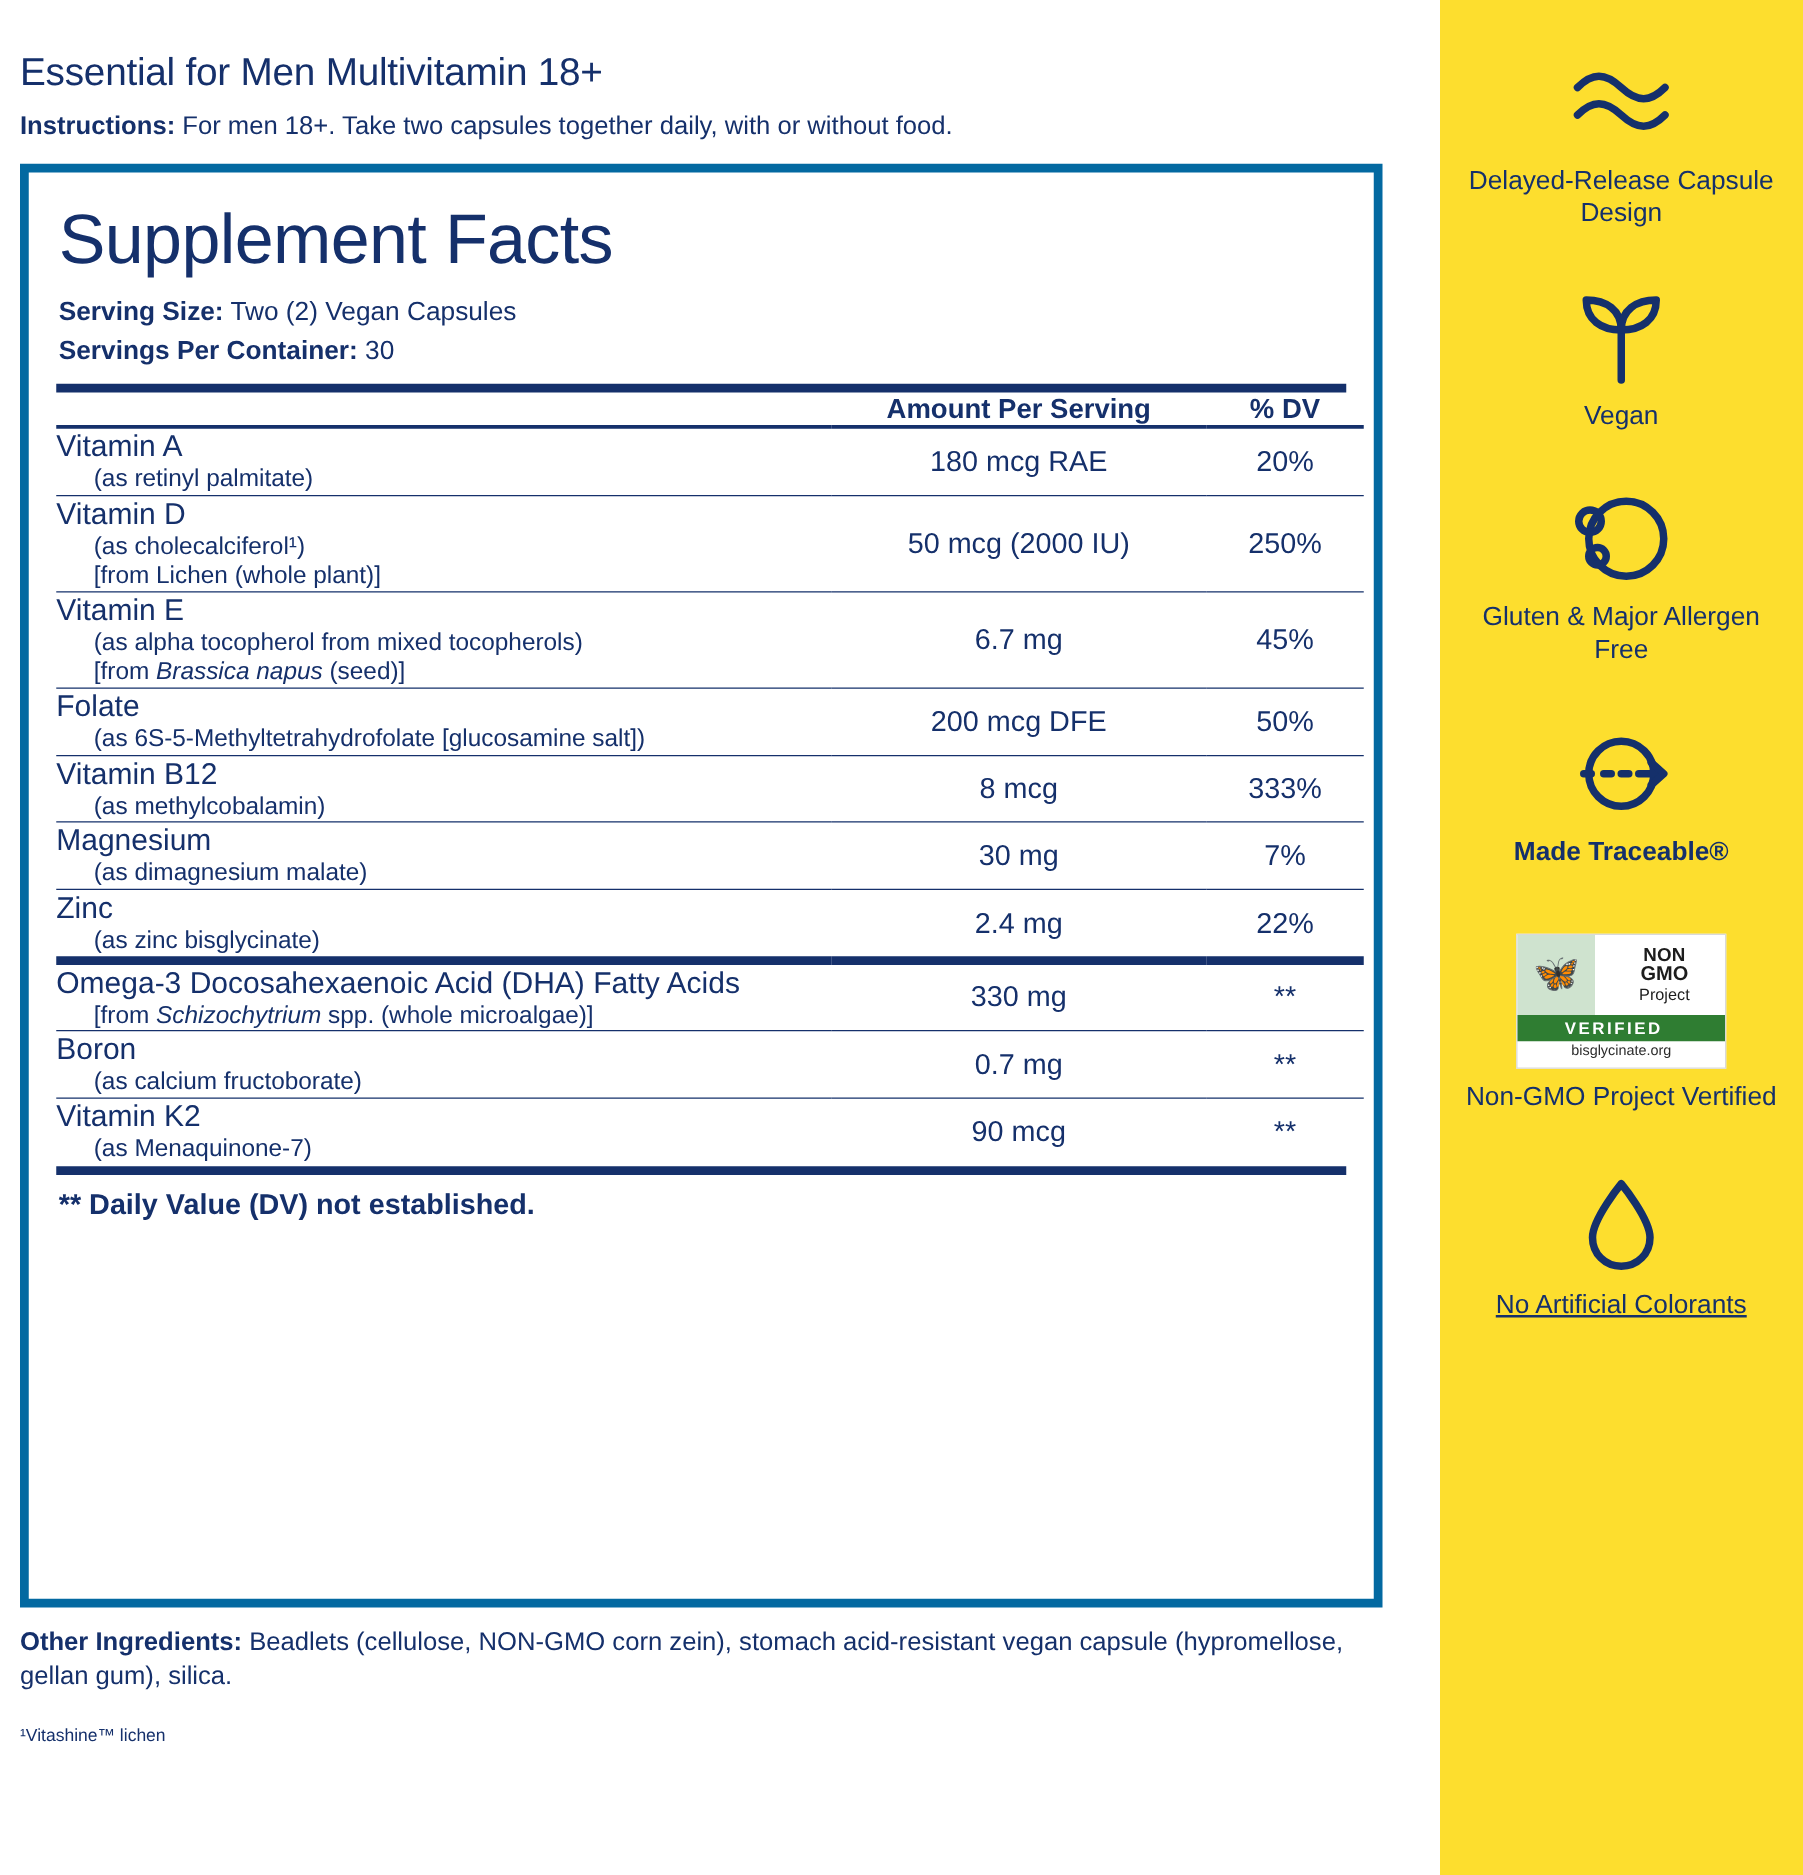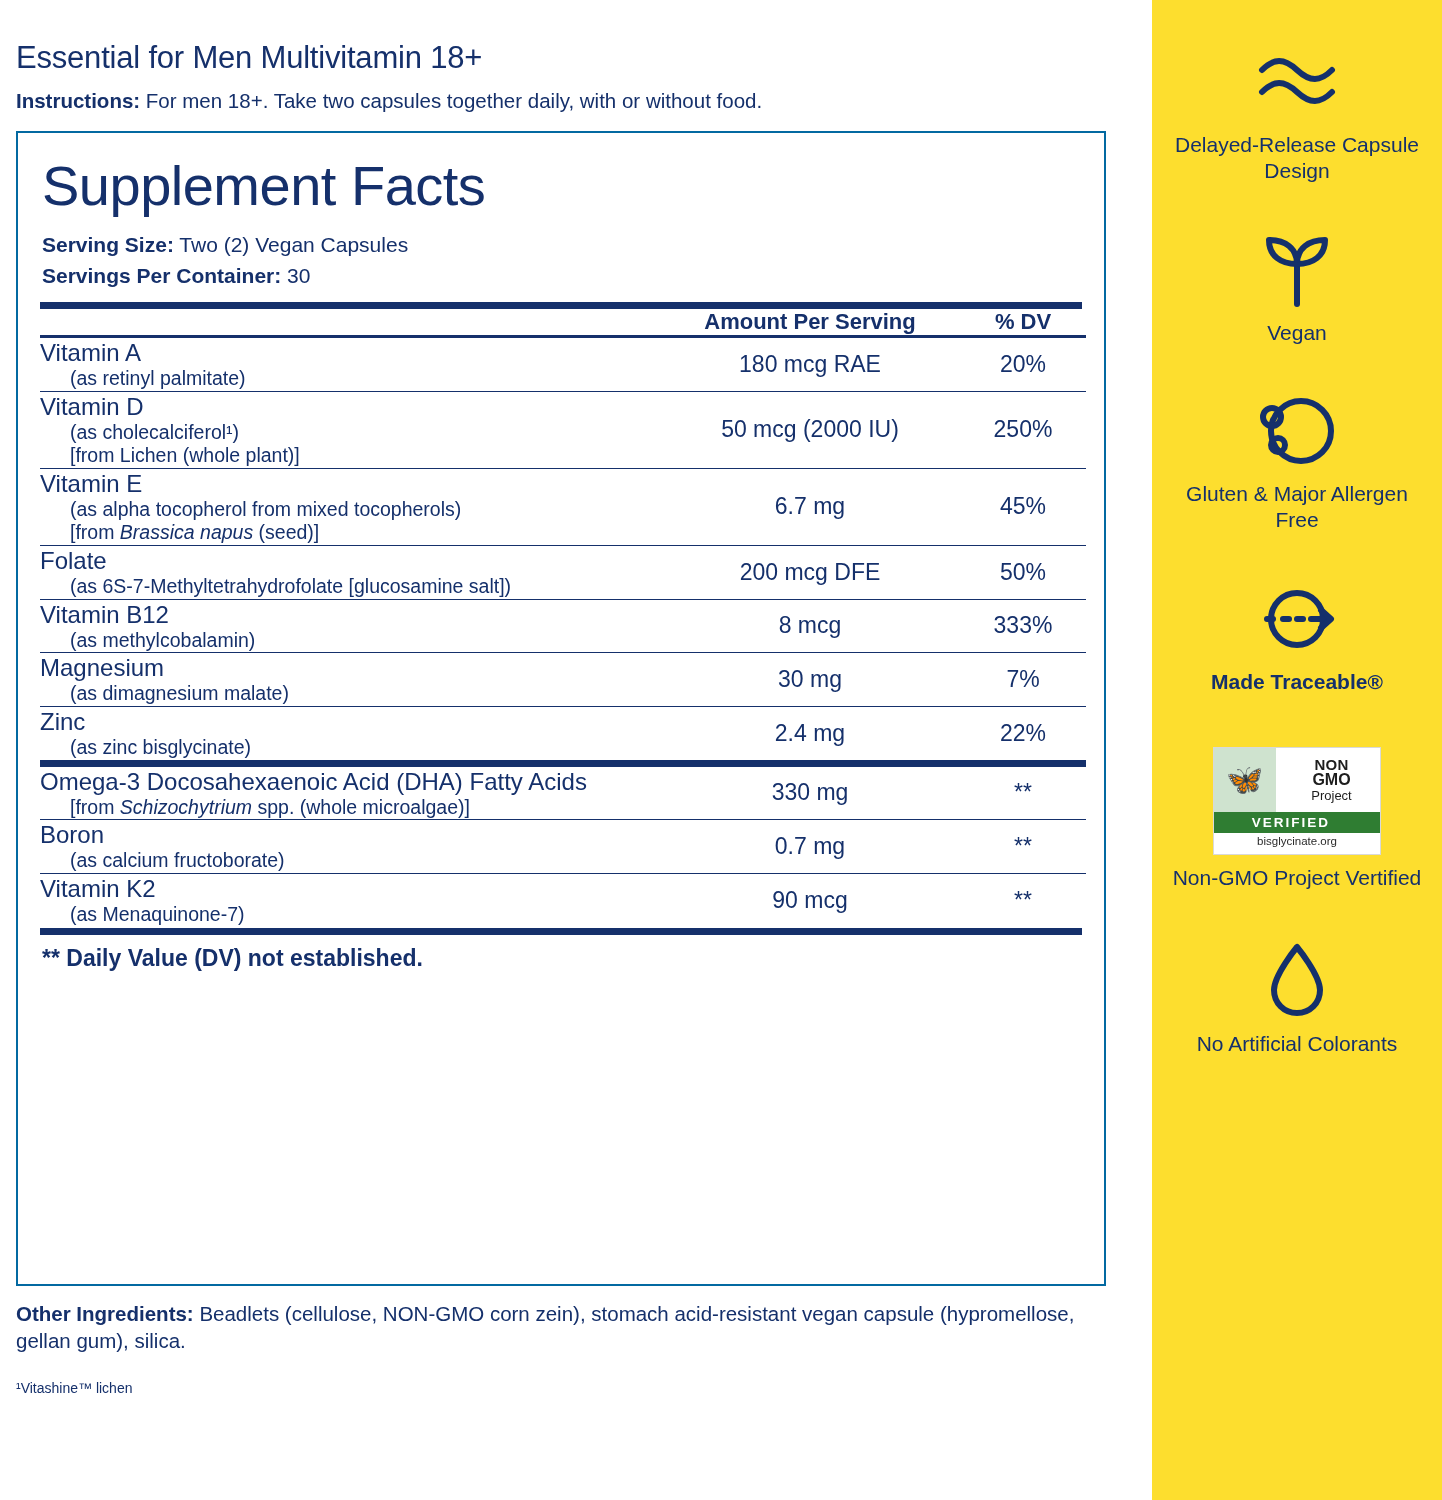--- a/index.html
+++ b/index.html
@@ -36,21 +36,21 @@
     color: #15306b;
     margin: 0 0 16px 8px;
     line-height: 1.3;
   }
   .instructions b { font-weight: bold; }
 
   .facts-box {
     position: relative;
     margin-left: 8px;
     width: 1090px;
-    border: 2px solid #0369a1;
+    border: 7px solid #0369a1;
     padding: 18px 22px 14px 22px;
     height: 1155px;
   }
   .facts-title {
     font-size: 56px;
     font-weight: 400;
     letter-spacing: -0.5px;
     line-height: 1.05;
     margin: 6px 0 16px 2px;
   }
@@ -153,21 +153,21 @@
     line-height: 1.23;
     margin-top: 10px;
     font-weight: 400;
   }
   .badge.b-delayed { margin-top: 6px; }
   .badge.b-vegan { margin-top: 40px; }
   .badge.b-gluten { margin-top: 40px; }
   .badge.b-traceable { margin-top: 40px; }
   .badge.b-traceable .label { font-weight: bold; }
   .badge.b-nongmo { margin-top: 46px; }
-  .badge.b-colorants { margin-top: 44px; }
+  .badge.b-colorants { margin-top: 44px; text-decoration: underline; }
 
   .nongmo-img {
     width: 168px; height: 108px;
     background: #ffffff;
     border: 1px solid #d9d9d9;
     display: block;
     margin: 0 auto;
     position: relative;
   }
   .nongmo-top {
@@ -259,21 +259,21 @@
               <span class="n-sub">(as alpha tocopherol from mixed tocopherols)</span>
               <span class="n-sub">[from <i>Brassica napus</i> (seed)]</span>
             </td>
             <td class="n-amt">6.7 mg</td>
             <td class="n-dv">45%</td>
           </tr>
 
           <tr class="nutrient-row">
             <td class="n-name">
               <span>Folate</span>
-              <span class="n-sub">(as 6S-7-Methyltetrahydrofolate [glucosamine salt])</span>
+              <span class="n-sub">(as 6S-5-Methyltetrahydrofolate [glucosamine salt])</span>
             </td>
             <td class="n-amt">200 mcg DFE</td>
             <td class="n-dv">50%</td>
           </tr>
 
           <tr class="nutrient-row">
             <td class="n-name">
               <span>Vitamin B12</span>
               <span class="n-sub">(as methylcobalamin)</span>
             </td>

